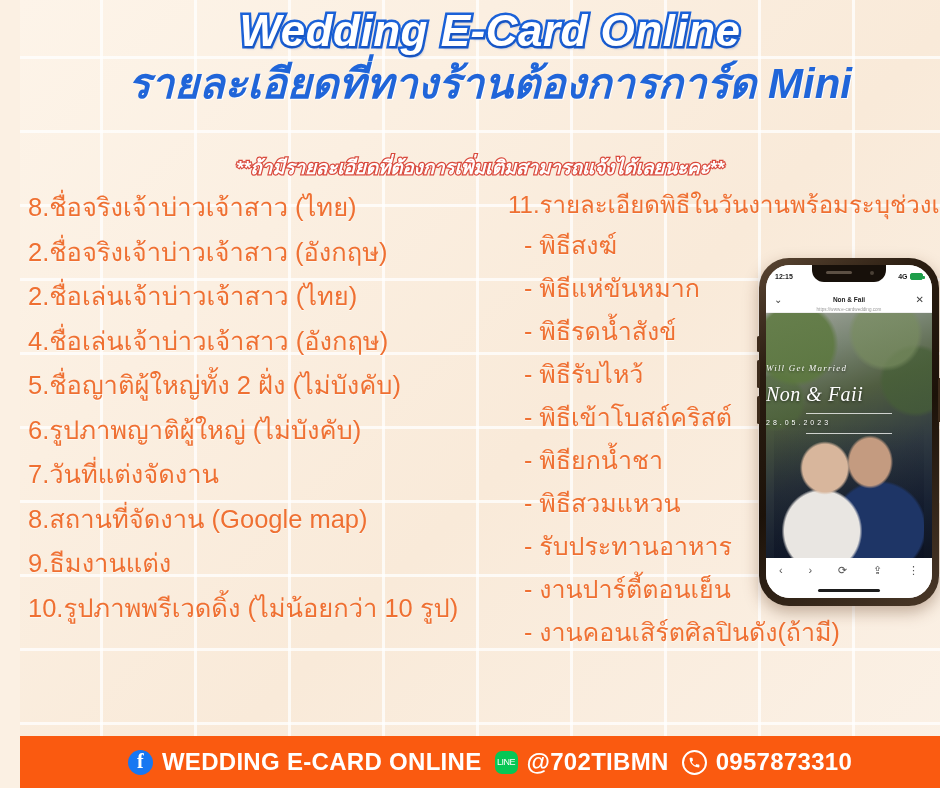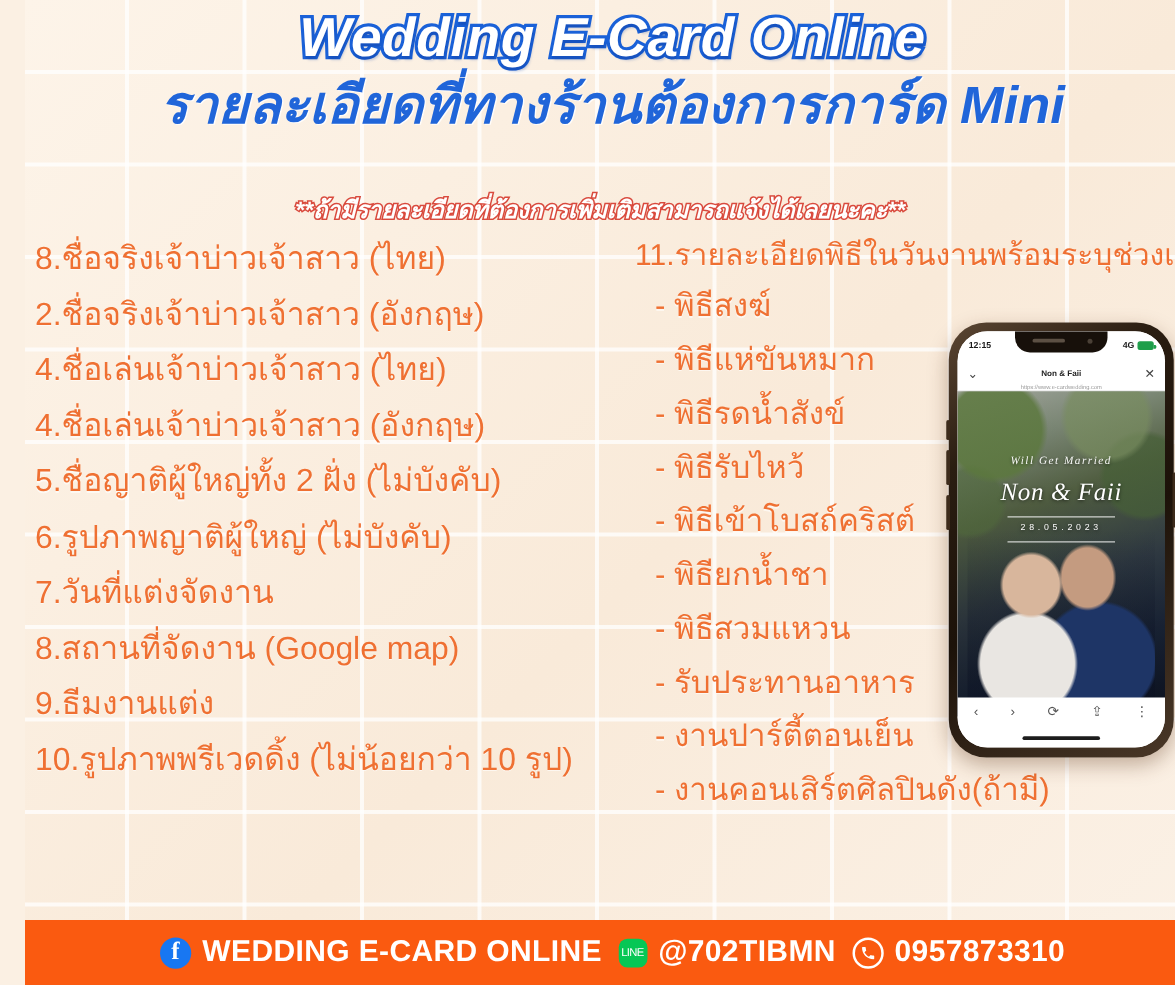--- a/index.html
+++ b/index.html
@@ -226,21 +226,21 @@
     width: 150px; height: 150px;
     background:
       radial-gradient(ellipse at 34% 30%, #d8b69c 0 16%, rgba(0,0,0,0) 18%),
       radial-gradient(ellipse at 64% 26%, #c49b80 0 15%, rgba(0,0,0,0) 17%),
       radial-gradient(ellipse at 32% 72%, #e9e6e2 0 26%, rgba(0,0,0,0) 28%),
       radial-gradient(ellipse at 70% 70%, #1e3566 0 30%, rgba(0,0,0,0) 32%),
       linear-gradient(180deg, rgba(0,0,0,0) 0%, rgba(10,16,34,0.5) 100%);
   }
   .card-txt {
     position: absolute; left: 0; width: 100%;
-    text-align: center; color: #ffffff;
+    color: #ffffff;
     font-family: "Liberation Serif", serif;
     font-style: italic;
     text-shadow: 0 1px 3px rgba(0,0,0,0.6);
   }
   .card-txt.l1 { top: 50px; font-size: 9px; letter-spacing: 1.2px; opacity: 0.95; }
   .card-txt.l2 { top: 70px; font-size: 20px; letter-spacing: 0.5px; }
   .card-txt.l3 {
     top: 106px; font-size: 7px; font-style: normal;
     letter-spacing: 3px; font-family: "Liberation Sans", sans-serif;
   }
@@ -322,21 +322,21 @@
   <div class="title-wrap">
     <div class="title-main">Wedding E-Card Online</div>
     <div class="title-sub">รายละเอียดที่ทางร้านต้องการการ์ด Mini</div>
   </div>
 
   <div class="note">**ถ้ามีรายละเอียดที่ต้องการเพิ่มเติมสามารถแจ้งได้เลยนะคะ**</div>
 
   <div class="col-left">
     <div class="line">8.ชื่อจริงเจ้าบ่าวเจ้าสาว (ไทย)</div>
     <div class="line">2.ชื่อจริงเจ้าบ่าวเจ้าสาว (อังกฤษ)</div>
-    <div class="line">4.ชื่อเล่นเจ้าบ่าวเจ้าสาว (ไทย)</div>
+    <div class="line">2.ชื่อเล่นเจ้าบ่าวเจ้าสาว (ไทย)</div>
     <div class="line">4.ชื่อเล่นเจ้าบ่าวเจ้าสาว (อังกฤษ)</div>
     <div class="line">5.ชื่อญาติผู้ใหญ่ทั้ง 2 ฝั่ง (ไม่บังคับ)</div>
     <div class="line">6.รูปภาพญาติผู้ใหญ่ (ไม่บังคับ)</div>
     <div class="line">7.วันที่แต่งจัดงาน</div>
     <div class="line">8.สถานที่จัดงาน (Google map)</div>
     <div class="line">9.ธีมงานแต่ง</div>
     <div class="line">10.รูปภาพพรีเวดดิ้ง (ไม่น้อยกว่า 10 รูป)</div>
   </div>
 
   <div class="col-right">

